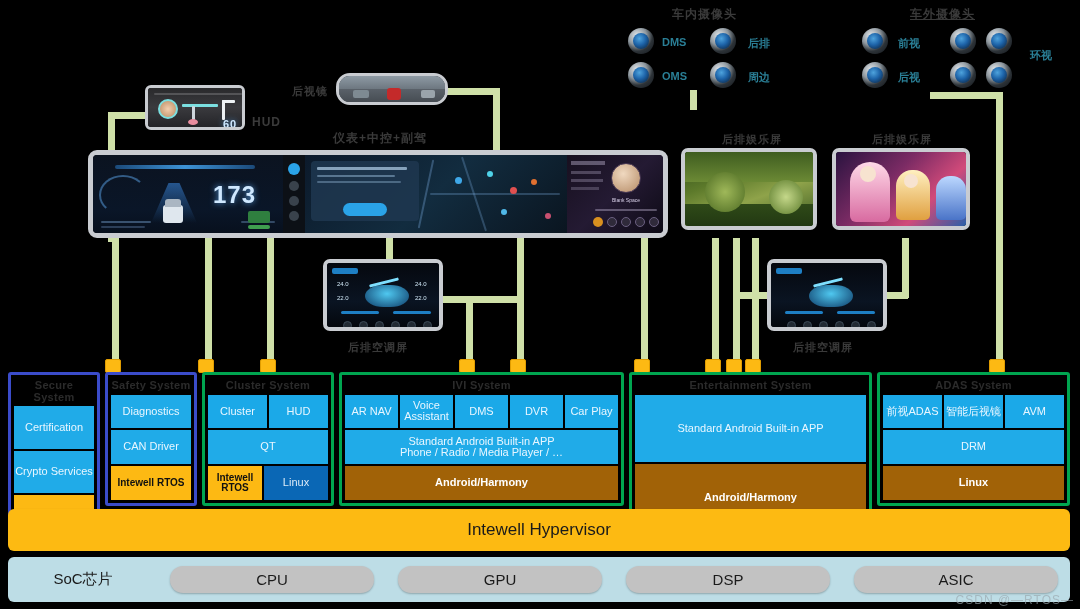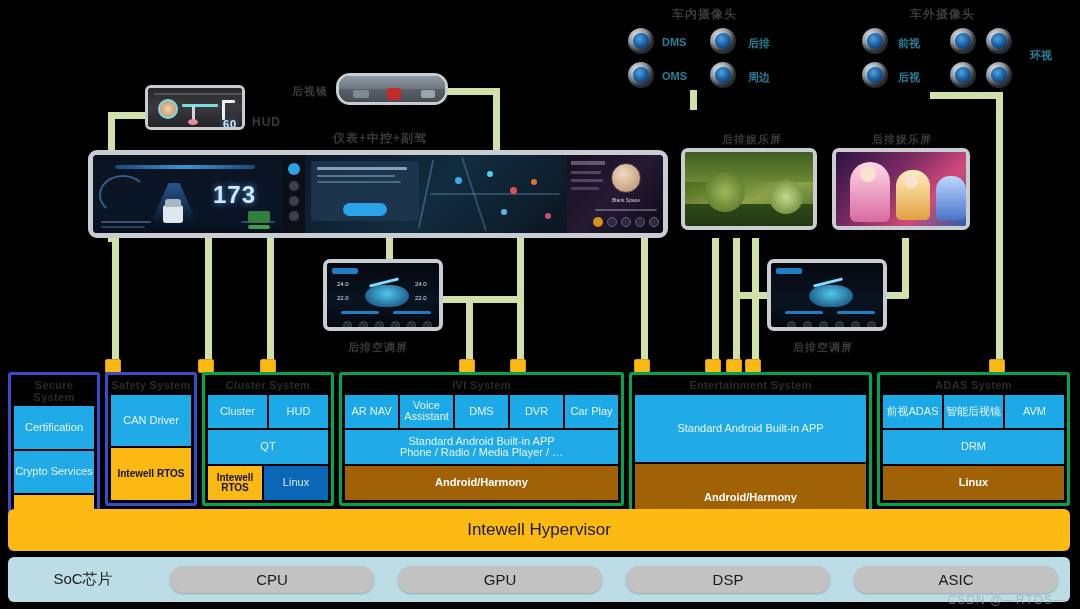--- a/index.html
+++ b/index.html
@@ -71,21 +71,21 @@
   .grad-game { background:linear-gradient(135deg,#2a1340 0%,#7b2b64 40%,#d14a7a 70%, #2a5fa8 100%); }
   .grad-video { background:linear-gradient(160deg,#2d4a18 0%,#5d7a2b 35%,#8fa34a 60%,#3a5a22 100%); }
   .grad-mirror { background:linear-gradient(180deg,#6a7178 0%,#9aa2a8 40%,#5a6168 100%); }
   .grad-hud { background:linear-gradient(180deg,#2a2a2c 0%,#3a3a3e 50%,#242428 100%); }
   .speed { position:absolute; color:#cfe8ff; font-weight:bold; letter-spacing:1px;
            text-shadow:0 0 6px rgba(100,180,255,.8); }
   .ring { position:absolute; border:2px solid rgba(90,170,255,.55); border-radius:50%; }
   .bar { position:absolute; background:rgba(120,190,255,.5); border-radius:1px; }
   .dot { position:absolute; border-radius:50%; }
   .road { position:absolute; background:linear-gradient(180deg,rgba(60,140,230,.55),rgba(20,60,120,0)); }
-  .wm { position:absolute; right:14px; bottom:2px; color:#9aa6ad; font-size:12px;
+  .wm { position:absolute; right:6px; bottom:2px; color:#9aa6ad; font-size:12px;
         opacity:.65; letter-spacing:1px; z-index:30; }
 </style>
 </head>
 <body>
 
 <div>
 
   <div class="wire wirev abs" style="left:108px;top:112px;height:130px;"></div>
   <div class="wire wireh abs" style="left:108px;top:112px;width:38px;"></div>
 
@@ -122,21 +122,21 @@
   <div class="camlabel" style="left:662px;top:36px;">DMS</div>
   <div class="cam" style="left:710px;top:28px;"></div>
   <div class="camlabel" style="left:748px;top:36px;">后排</div>
   <div class="cam" style="left:628px;top:62px;"></div>
   <div class="camlabel" style="left:662px;top:70px;">OMS</div>
   <div class="cam" style="left:710px;top:62px;"></div>
   <div class="camlabel" style="left:748px;top:70px;">周边</div>
 </div>
 
 <div>
-  <div class="grouplabel" style="left:910px;top:6px;">车外摄像头</div>
+  <div class="grouplabel" style="left:910px;top:6px;text-decoration:underline;">车外摄像头</div>
   <div class="cam" style="left:862px;top:28px;"></div>
   <div class="camlabel" style="left:898px;top:36px;">前视</div>
   <div class="cam" style="left:862px;top:62px;"></div>
   <div class="camlabel" style="left:898px;top:70px;">后视</div>
   <div class="cam" style="left:950px;top:28px;"></div>
   <div class="cam" style="left:986px;top:28px;"></div>
   <div class="cam" style="left:950px;top:62px;"></div>
   <div class="cam" style="left:986px;top:62px;"></div>
   <div class="camlabel" style="left:1030px;top:48px;">环视</div>
 </div>
@@ -307,20 +307,23 @@
       <div class="cell mid">Crypto Services</div>
     </div>
   <div class="row" style="flex:1;margin-bottom:0;">
       <div class="cell rtos">Intewell RTOS</div>
     </div>
 </div>
 
 <div class="sysbox blue" style="left:105px;top:372px;width:92px;height:134px;">
   <div class="systitle">Safety System</div>
   <div class="row" style="flex:1;">
+      <div class="cell mid">Diagnostics</div>
+    </div>
+  <div class="row" style="flex:1;">
       <div class="cell mid">CAN Driver</div>
     </div>
   <div class="row" style="flex:1;margin-bottom:0;">
       <div class="cell rtos">Intewell RTOS</div>
     </div>
 </div>
 
 <div class="sysbox" style="left:202px;top:372px;width:132px;height:134px;">
   <div class="systitle">Cluster System</div>
   <div class="row" style="flex:1;">

